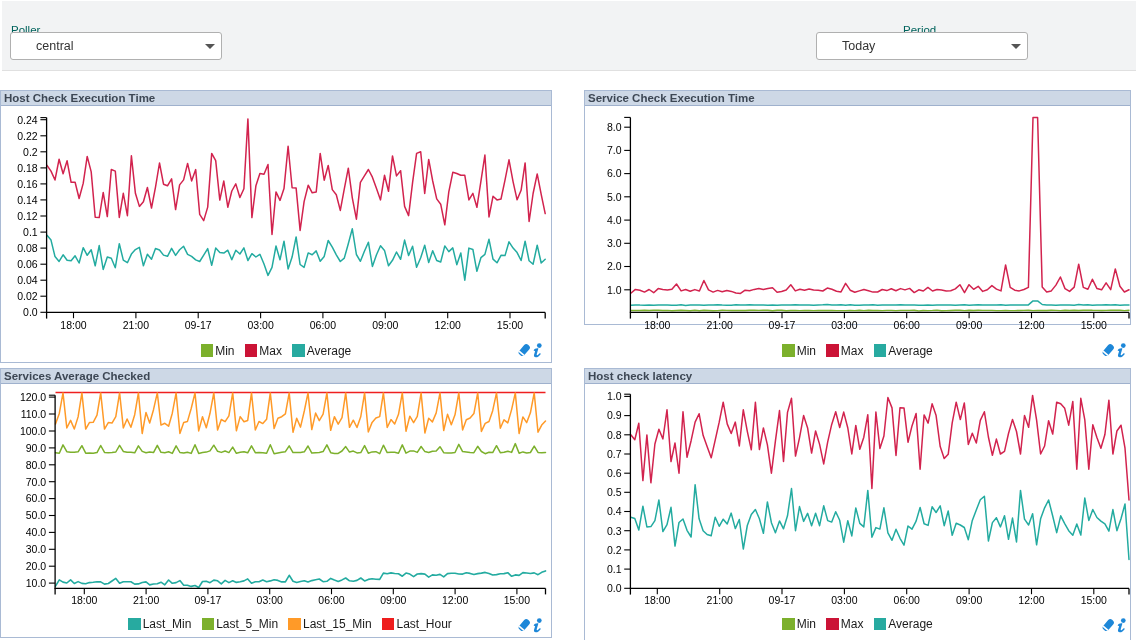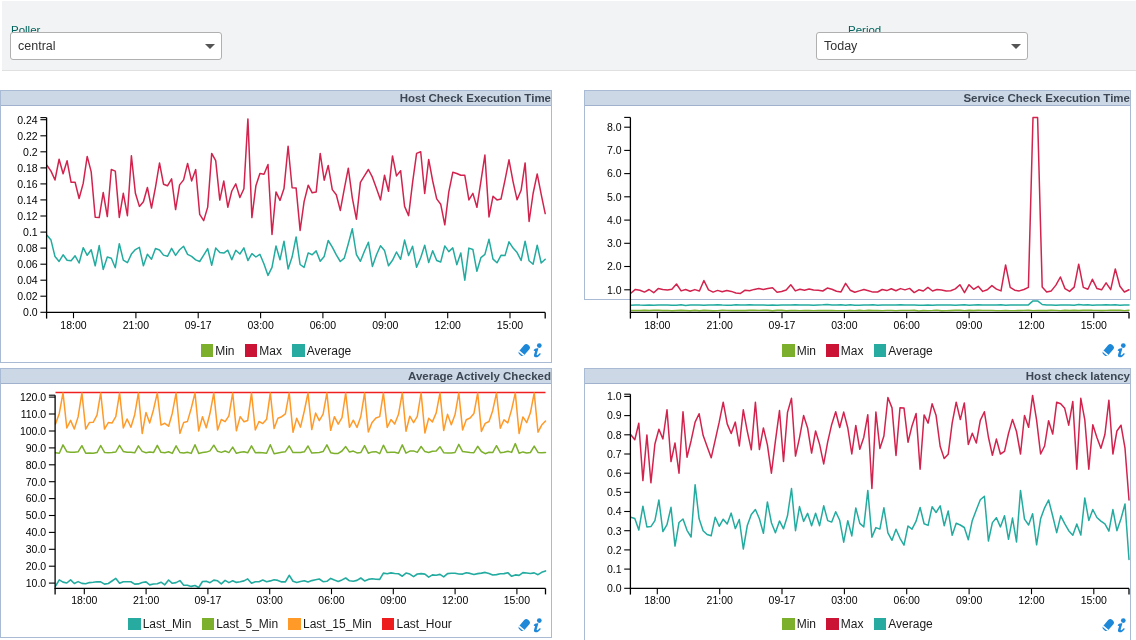--- a/index.html
+++ b/index.html
@@ -1,41 +1,41 @@
 <!DOCTYPE html>
 <html><head><meta charset="utf-8">
 <style>
 * { margin:0; padding:0; box-sizing:border-box; }
 body { width:1136px; height:640px; background:#fff; font-family:"Liberation Sans",sans-serif; overflow:hidden; position:relative; }
 .fbar { position:absolute; left:2px; top:1px; right:0; height:70px; background:#f2f3f4; border-bottom:1px solid #e0e0e0; }
 .flbl { position:absolute; top:15px; font-size:11.5px; font-weight:normal; color:#00635c;margin-top:9px; }
-.fsel { position:absolute; top:32px; height:28px; width:212px; background:#fff; border:1px solid #b0b0b0; border-radius:3px; font-size:12.5px; color:#333; line-height:26px; padding-left:7px; }
+.fsel { position:absolute; top:32px; height:28px; width:212px; background:#fff; border:1px solid #b0b0b0; border-radius:3px; font-size:12.5px; color:#333; line-height:26px; padding-left:25px; }
 .fsel .arr { position:absolute; right:6px; top:10.5px; width:0; height:0; border-left:5px solid transparent; border-right:5px solid transparent; border-top:5.5px solid #555; }
-.panel { position:absolute; border:1px solid #a9bad4; background:#fff;text-align:right; }
+.panel { position:absolute; border:1px solid #a9bad4; background:#fff; }
 .phead { height:15px; background:#cdd8e6; border-bottom:1px solid #9fb1cd; font-size:11.5px; font-weight:bold; color:#3d4754; line-height:14px; padding-left:3px; white-space:nowrap; }
 .lg { position:absolute; height:13px; display:flex; justify-content:center; align-items:center; gap:10.3px; font-size:12px; color:#1b1b1b; }
 .li { display:flex; align-items:center; }
 .sq { width:12.5px; height:12.5px; display:inline-block; margin-right:2px; }
 .tk { font-family:"Liberation Sans",sans-serif; font-size:10.5px; fill:#000; }
 </style></head>
 <body>
 <div class="fbar"></div>
 <div class="flbl" style="left:11px">Poller</div>
 <div class="fsel" style="left:10px">central<span class="arr"></span></div>
-<div class="flbl" style="left:848px">Period</div>
+<div class="flbl" style="left:903px">Period</div>
 <div class="fsel" style="left:816px">Today<span class="arr"></span></div>
 
 <div class="panel" style="left:0;top:90px;width:552px;height:273px">
     <div class="phead">Host Check Execution Time</div>
   </div>
-<div class="panel" style="left:584px;top:90px;width:547px;height:210px">
+<div class="panel" style="left:584px;top:90px;width:547px;height:235px">
     <div class="phead">Service Check Execution Time</div>
   </div>
 <div class="panel" style="left:0;top:368px;width:552px;height:270px">
-    <div class="phead">Average Actively Checked</div>
+    <div class="phead">Services Average Checked</div>
   </div>
 <div class="panel" style="left:584px;top:368px;width:547px;height:322px">
     <div class="phead">Host check latency</div>
   </div>
 
 <svg style="position:absolute;left:0;top:0" width="1136" height="640" viewBox="0 0 1136 640">
 <polyline fill="none" stroke="#d2234e" stroke-width="1.5" stroke-linejoin="round" stroke-linecap="round" points="47.0,165.4 51.0,171.1 55.0,180.0 59.1,159.2 63.1,173.7 67.1,160.8 71.1,182.3 75.1,182.2 79.1,198.5 83.2,183.4 87.2,156.4 91.2,171.9 95.2,217.2 99.2,217.6 103.2,192.5 107.3,216.6 111.3,169.5 115.3,171.1 119.3,217.4 123.3,193.3 127.4,215.7 131.4,155.8 135.4,193.3 139.4,206.4 143.4,201.8 147.4,187.5 151.5,208.0 155.5,187.1 159.5,163.0 163.5,184.2 167.5,185.8 171.6,178.8 175.6,209.6 179.6,184.9 183.6,179.9 187.6,163.4 191.6,180.9 195.7,169.6 199.7,214.4 203.7,220.6 207.7,207.1 211.7,153.4 215.7,160.6 219.8,200.1 223.8,181.0 227.8,207.2 231.8,191.0 235.8,183.9 239.9,197.5 243.9,188.7 247.9,118.9 251.9,217.6 255.9,185.8 259.9,173.5 264.0,174.3 268.0,164.5 272.0,234.5 276.0,191.9 280.0,200.4 284.0,188.6 288.1,146.2 292.1,187.7 296.1,187.9 300.1,230.4 304.1,201.6 308.2,185.2 312.2,192.8 316.2,191.9 320.2,153.4 324.2,180.2 328.2,165.4 332.3,189.6 336.3,194.8 340.3,210.4 344.3,188.9 348.3,168.2 352.3,197.8 356.4,219.2 360.4,182.3 364.4,175.9 368.4,169.5 372.4,177.2 376.5,188.6 380.5,199.9 384.5,175.3 388.5,191.3 392.5,155.9 396.5,175.9 400.6,170.7 404.6,206.4 408.6,215.6 412.6,182.4 416.6,153.4 420.7,151.8 424.7,193.5 428.7,159.4 432.7,181.0 436.7,198.9 440.7,204.2 444.8,224.8 448.8,191.9 452.8,172.3 456.8,173.5 460.8,175.3 464.8,175.3 468.9,199.9 472.9,193.4 476.9,207.3 480.9,181.4 484.9,155.0 489.0,216.9 493.0,196.3 497.0,199.9 501.0,199.0 505.0,180.2 509.0,159.8 513.1,181.8 517.1,199.8 521.1,190.3 525.1,162.9 529.1,221.5 533.1,193.5 537.2,173.9 541.2,194.3 545.2,213.6"></polyline>
 <polyline fill="none" stroke="#23aba0" stroke-width="1.5" stroke-linejoin="round" stroke-linecap="round" points="47.0,235.3 51.0,240.1 55.0,256.6 59.1,261.4 63.1,254.8 67.1,260.2 71.1,260.8 75.1,255.8 79.1,263.0 83.2,247.7 87.2,255.3 91.2,249.8 95.2,265.8 99.2,245.6 103.2,269.5 107.3,257.0 111.3,258.2 115.3,267.7 119.3,243.7 123.3,260.1 127.4,262.7 131.4,254.1 135.4,249.6 139.4,247.4 143.4,265.8 147.4,254.3 151.5,259.2 155.5,248.5 159.5,250.0 163.5,255.1 167.5,256.3 171.6,248.4 175.6,255.4 179.6,249.8 183.6,246.3 187.6,254.3 191.6,256.4 195.7,259.9 199.7,261.5 203.7,255.1 207.7,248.6 211.7,265.3 215.7,248.1 219.8,252.5 223.8,253.1 227.8,250.2 231.8,259.7 235.8,250.3 239.9,254.0 243.9,247.9 247.9,260.5 251.9,253.7 255.9,257.0 259.9,254.3 264.0,264.0 268.0,275.4 272.0,267.3 276.0,246.0 280.0,259.8 284.0,241.2 288.1,269.0 292.1,257.1 296.1,236.9 300.1,264.5 304.1,267.4 308.2,252.9 312.2,254.8 316.2,250.9 320.2,261.2 324.2,256.4 328.2,240.5 332.3,247.1 336.3,254.8 340.3,261.5 344.3,258.1 348.3,243.7 352.3,228.8 356.4,254.5 360.4,261.3 364.4,251.3 368.4,242.2 372.4,266.4 376.5,254.7 380.5,245.7 384.5,250.4 388.5,265.7 392.5,260.3 396.5,252.0 400.6,259.3 404.6,240.1 408.6,255.5 412.6,246.3 416.6,267.3 420.7,257.8 424.7,245.2 428.7,262.5 432.7,250.7 436.7,260.5 440.7,262.0 444.8,245.9 448.8,251.6 452.8,247.9 456.8,264.7 460.8,252.9 464.8,280.2 468.9,248.1 472.9,249.5 476.9,271.3 480.9,257.7 484.9,254.4 489.0,239.3 493.0,259.1 497.0,262.8 501.0,255.3 505.0,255.6 509.0,241.8 513.1,248.1 517.1,252.6 521.1,260.5 525.1,241.2 529.1,260.8 533.1,264.2 537.2,245.2 541.2,263.0 545.2,259.3"></polyline>
 <path d="M46.6 117.6V318.6" stroke="#000" stroke-width="1.3" fill="none"></path>
 <path d="M46.0 312.4H545.2" stroke="#000" stroke-width="1.3" fill="none"></path>

